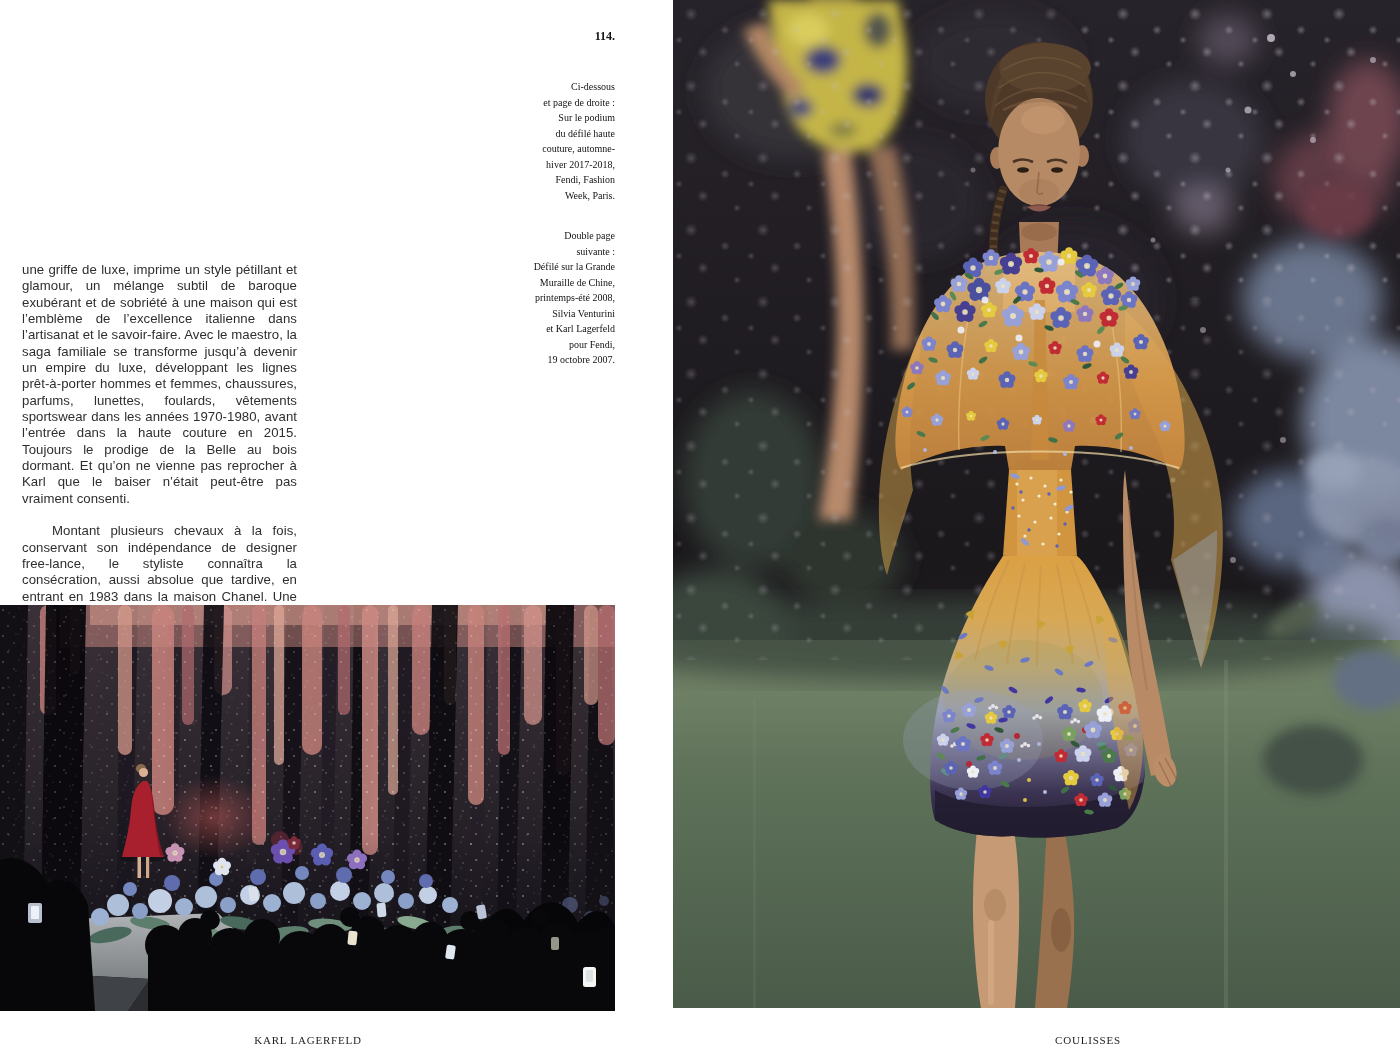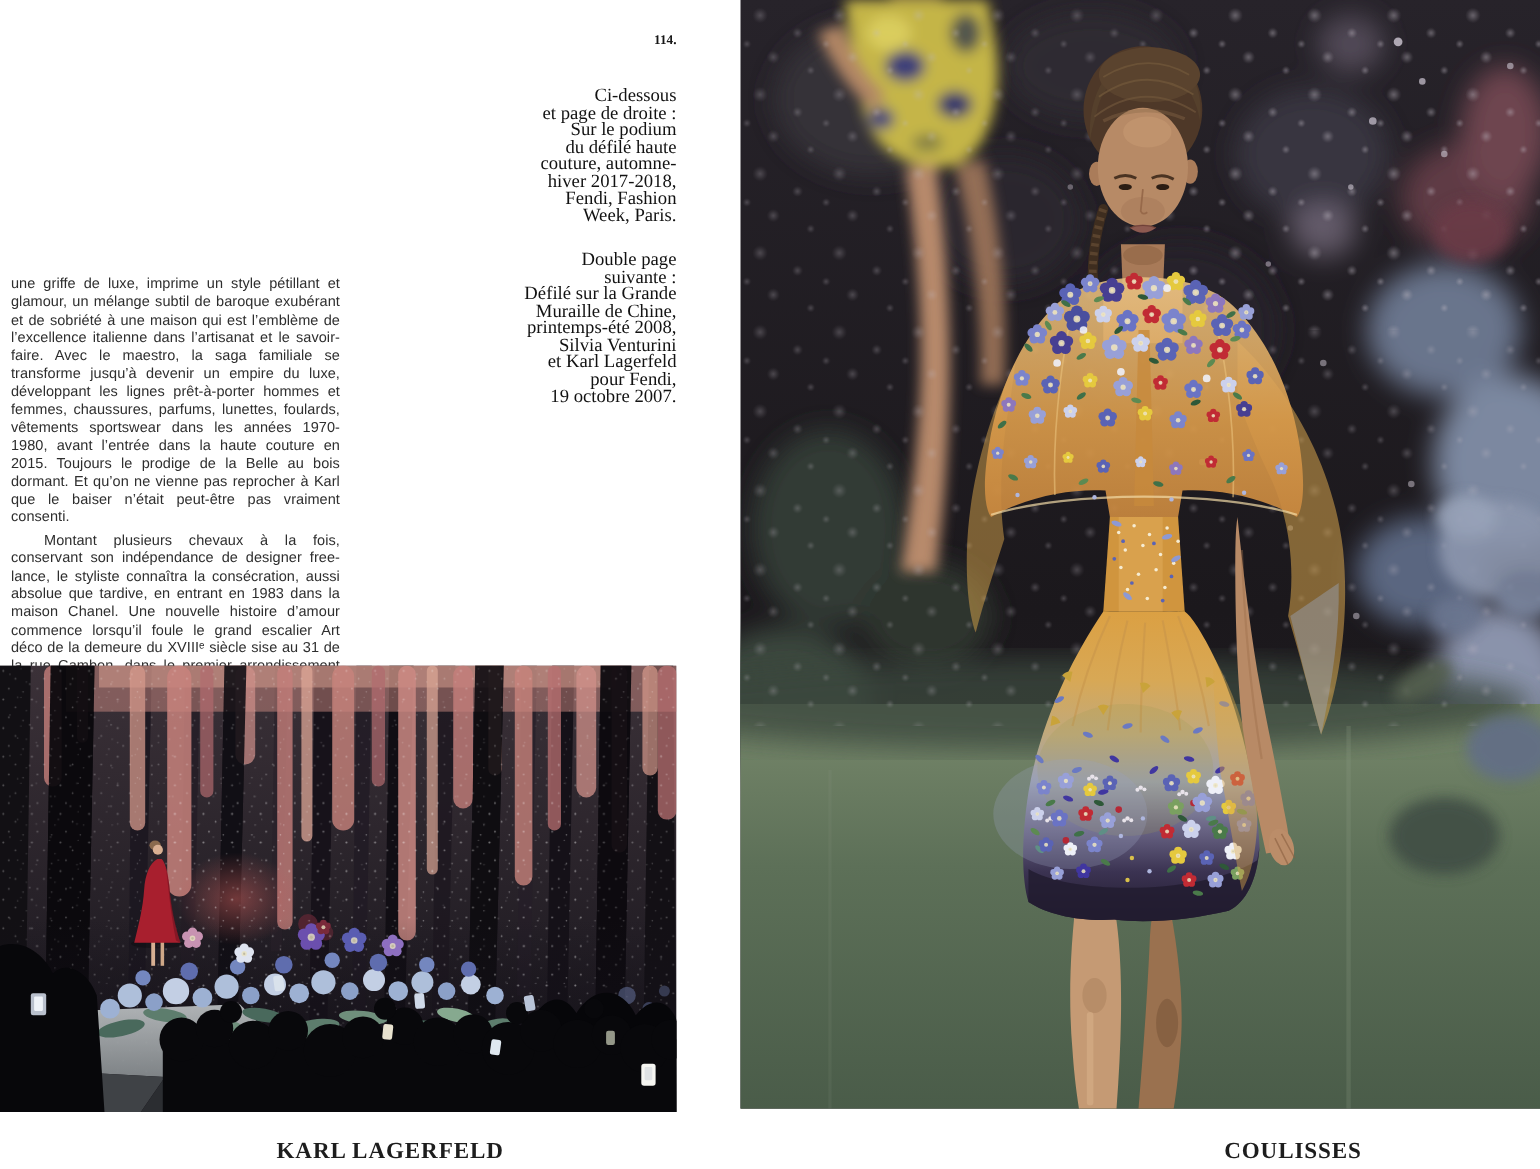--- a/index.html
+++ b/index.html
@@ -3,37 +3,37 @@
 <meta charset="utf-8">
 <style>
   html,body{margin:0;padding:0;background:#ffffff;}
   body{width:1400px;height:1063px;position:relative;overflow:hidden;
        font-family:"Liberation Sans","DejaVu Sans",sans-serif;color:#222;}
   .abs{position:absolute;}
   
   #body-text{left:6px;top:246px;width:307px;font-size:13.2px;line-height:16.35px;
     text-align:justify;color:#2e2e2e;letter-spacing:.05px;
     hyphens:auto;-webkit-hyphens:auto;}
-  #body-text p{margin:4px;}
+  #body-text p{margin:16px;}
   #body-text p + p{text-indent:30px;}
   
   #page-number{left:460px;top:29px;width:155px;text-align:right;
     font-family:"Liberation Serif","DejaVu Serif",serif;font-size:12px;font-weight:700;color:#161616;}
   
   .caption{left:460px;width:155px;text-align:right;white-space:pre-line;
-    font-family:"Liberation Serif","DejaVu Serif",serif;font-size:17px;line-height:15.5px;color:#121212;}
+    font-family:"Liberation Serif","DejaVu Serif",serif;font-size:10px;line-height:15.5px;color:#121212;}
   #caption-1{top:79px;}
   #caption-2{top:228px;}
   
   #photo-left{left:0;top:605px;width:615px;height:406px;}
   #photo-right{left:673px;top:0;width:727px;height:1008px;}
   #photo-left svg,#photo-right svg{display:block;}
   
-  .footer{top:1034px;width:300px;text-align:right;
-    font-family:"Liberation Serif","DejaVu Serif",serif;font-size:21px;letter-spacing:.8px;color:#1d1d1d;font-weight:bold;}
+  .footer{top:1034px;width:300px;text-align:center;
+    font-family:"Liberation Serif","DejaVu Serif",serif;font-size:11px;letter-spacing:.8px;color:#1d1d1d;}
   #footer-left{left:158px;}
   #footer-right{left:938px;}
 </style>
 </head>
 <body>
 
 <div class="abs" id="body-text">
   <p>une griffe de luxe, imprime un style pétillant et glamour, un mélange subtil de baroque exubérant et de sobriété à une maison qui est l’emblème de l’excellence italienne dans l’artisanat et le savoir-faire. Avec le maestro, la saga familiale se transforme jusqu’à devenir un empire du luxe, développant les lignes prêt-à-porter hommes et femmes, chaussures, parfums, lunettes, foulards, vêtements sportswear dans les années 1970-1980, avant l’entrée dans la haute couture en 2015. Toujours le prodige de la Belle au bois dormant. Et qu’on ne vienne pas reprocher à Karl que le baiser n’était peut-être pas vraiment consenti.</p>
   <p>Montant plusieurs chevaux à la fois, conservant son indépendance de designer free-lance, le styliste connaîtra la consécration, aussi absolue que tardive, en entrant en 1983 dans la maison Chanel. Une nouvelle histoire d’amour commence lorsqu’il foule le grand escalier Art déco de la demeure du XVIIIᵉ siècle sise au 31 de la rue Cambon, dans le premier arrondissement de la Ville lumière.</p>
 </div>

